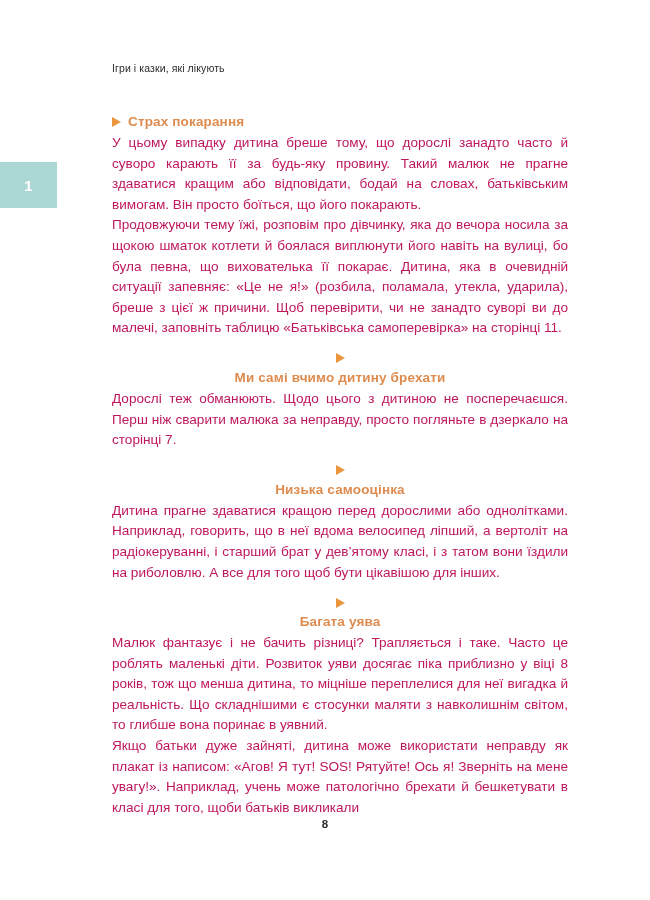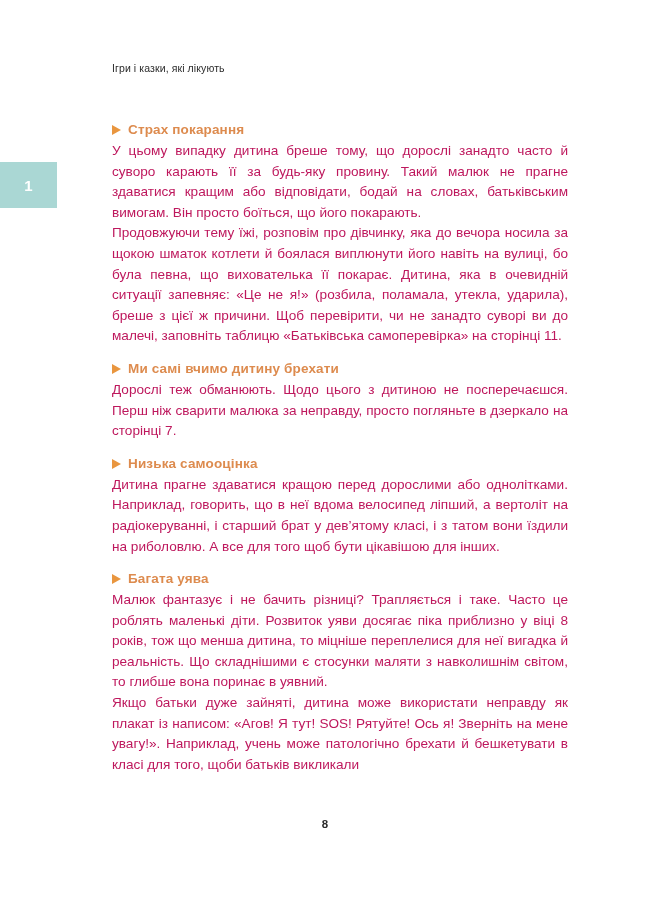--- a/index.html
+++ b/index.html
@@ -67,24 +67,24 @@
   .section { margin: 0; }
 
   .heading {
     display: flex;
     align-items: center;
     gap: 7px;
     color: #dd8b4e;
     font-size: 13.5px;
     font-weight: 700;
     letter-spacing: 0.15px;
-    margin: 8px 0 4px 0;
+    margin: 0 0 4px 0;
     padding: 0;
   }
-  .heading--spaced { margin-top: 14px; }
+  .heading--spaced { margin-top: 14px; flex-direction: column; }
 
   .tri-icon {
     display: inline-block;
     width: 0;
     height: 0;
     border-top: 5.5px solid transparent;
     border-bottom: 5.5px solid transparent;
     border-left: 9px solid #e9963f;
     flex: 0 0 auto;
     position: relative;

